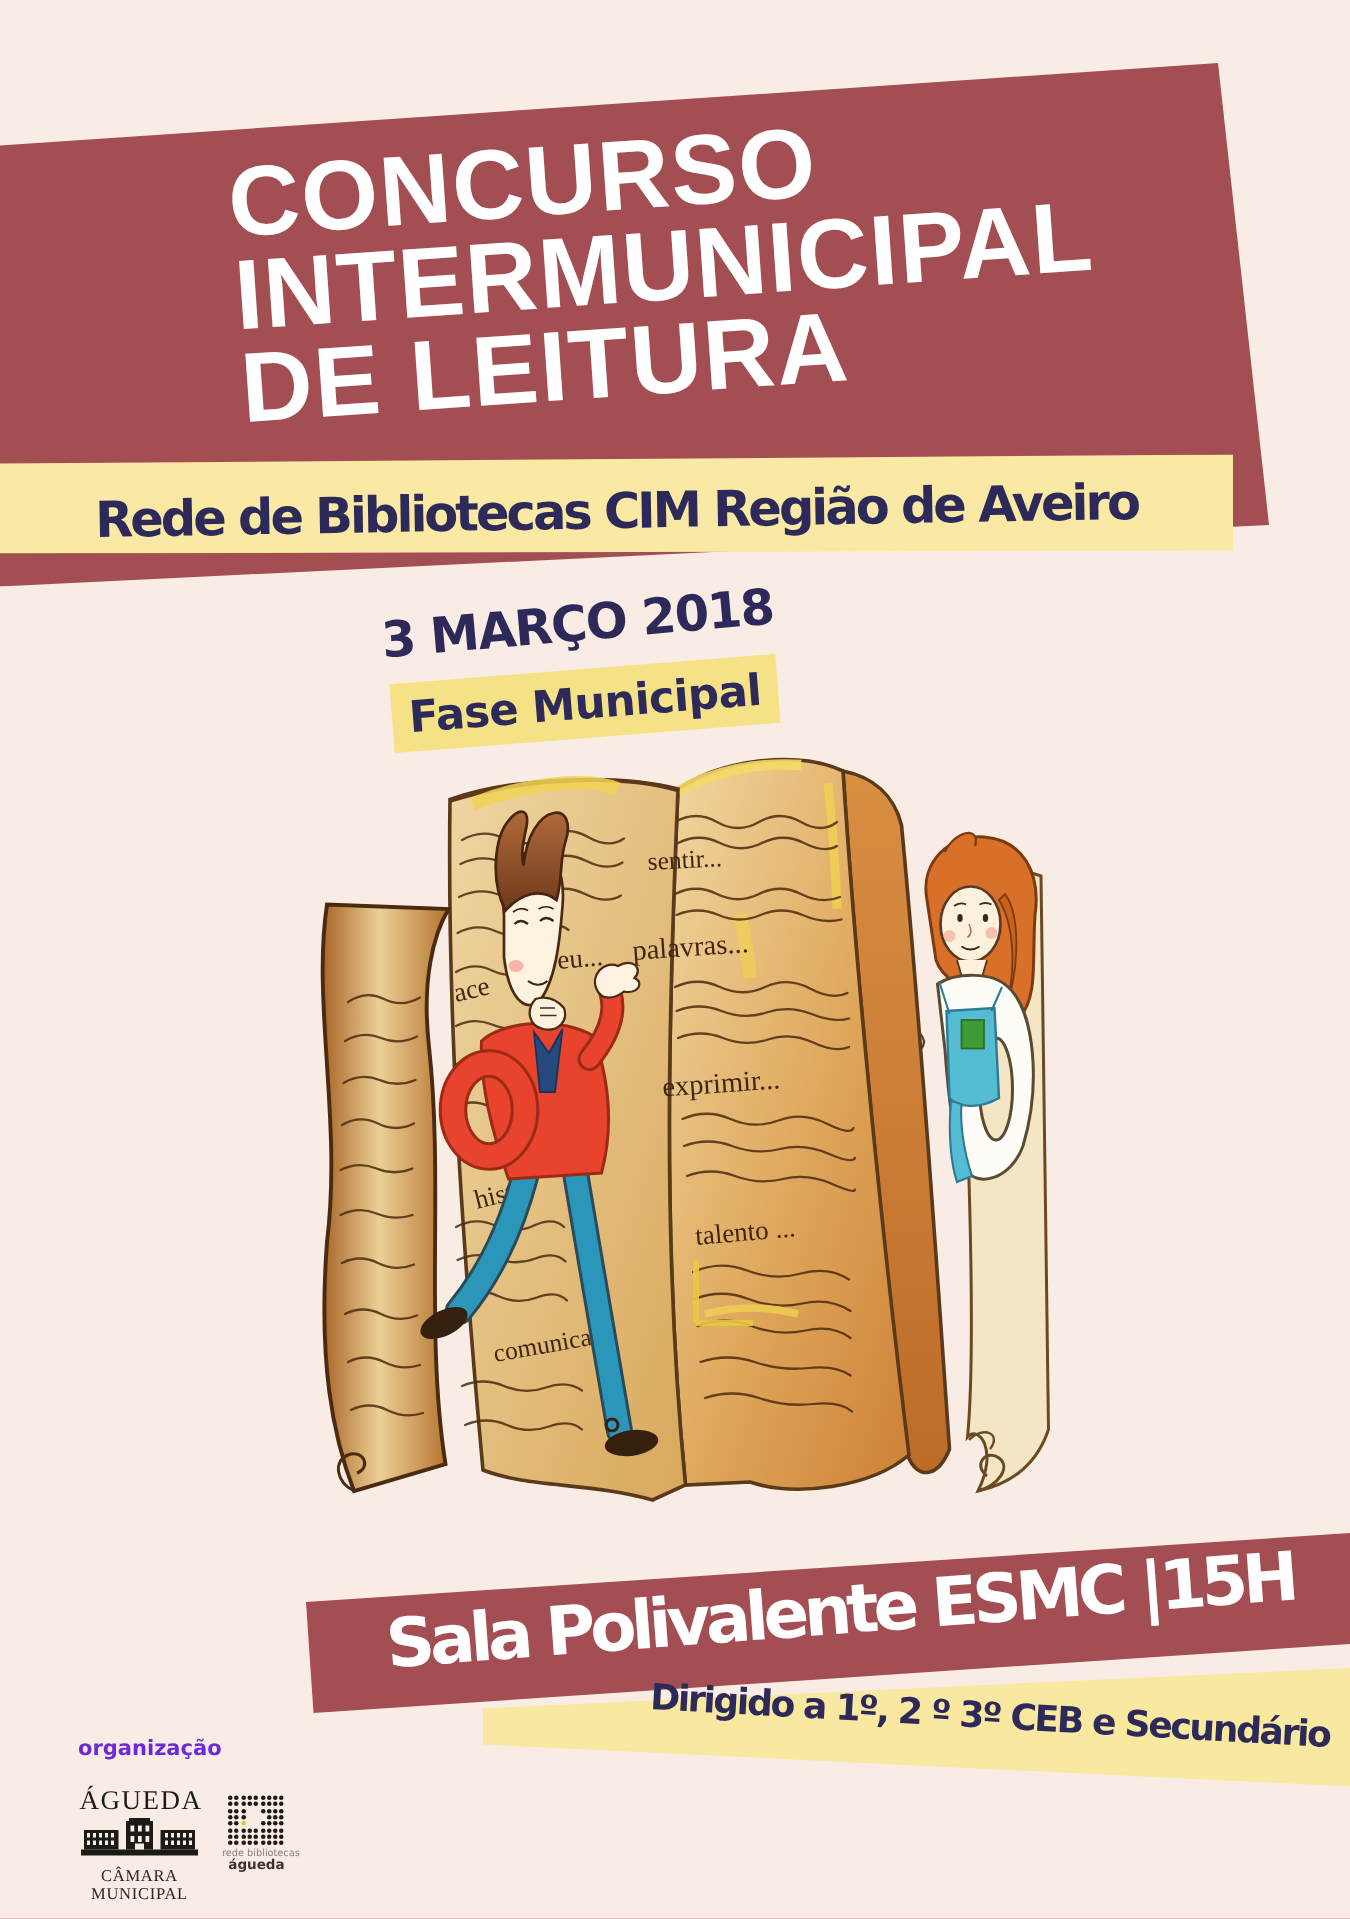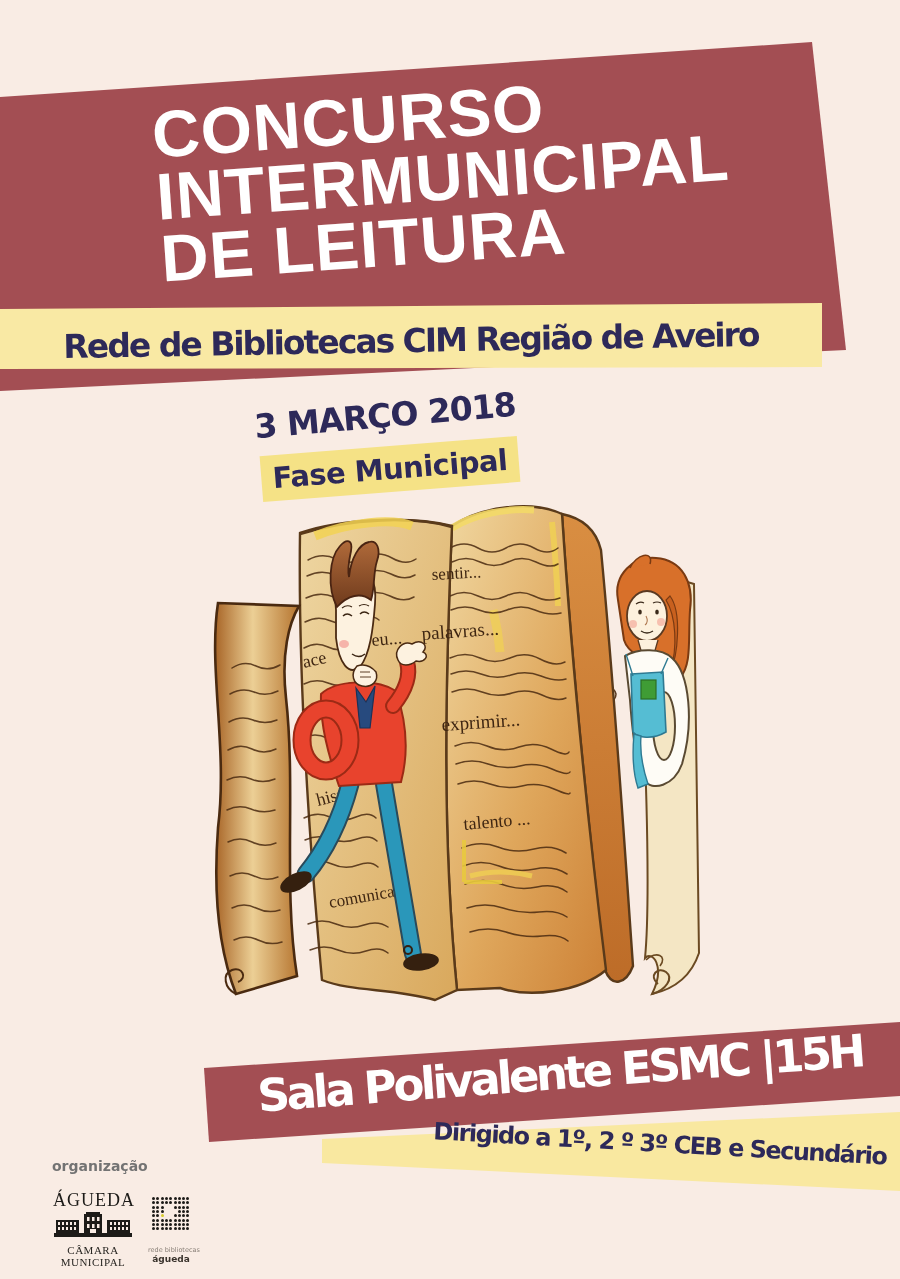--- a/index.html
+++ b/index.html
@@ -31,30 +31,30 @@
   .venue-band{background:#a34e53;clip-path:polygon(204px 1068px,900px 1022px,900px 1096px,209px 1142px);}
   .audience-band{background:#f9e8a0;clip-path:polygon(322px 1139px,900px 1112px,900px 1191px,322px 1163px);}
 
   .venue-text{position:absolute;left:225px;top:1047px;width:670px;text-align:center;
     transform:rotate(-4.3deg);color:#ffffff;font-weight:bold;font-size:45px;letter-spacing:-3.5px;white-space:nowrap;}
 
   .audience-text{position:absolute;left:405px;top:1130px;width:510px;text-align:center;
     transform:rotate(3.2deg);color:#2d2959;font-weight:bold;font-size:24px;letter-spacing:-1.5px;white-space:nowrap;}
 
   
-  .org-label{position:absolute;left:52px;top:1158px;color:#737373;font-weight:bold;font-size:14px;}
+  .org-label{position:absolute;left:52px;top:1158px;color:#6d28d9;font-weight:bold;font-size:14px;}
   .agueda-logo{position:absolute;left:53px;top:1190px;width:80px;text-align:center;color:#1d1b18;
     font-family:"Liberation Serif",serif;}
   .agueda-name{font-size:18px;letter-spacing:1px;font-weight:normal;}
   .agueda-sub{font-size:11px;letter-spacing:0.5px;margin-top:1px;font-variant:small-caps;color:#2a2723;}
   .rb-logo{position:absolute;left:148px;top:1197px;width:46px;}
   .rb-dots{position:relative;width:40px;height:34px;margin:0 auto;}
   .rb-dot{position:absolute;width:3px;height:3px;border-radius:50%;background:#1d1b18;}
   .rb-dot.y{background:#d8cb2a;}
-  .rb-cap1{font-size:6.5px;color:#8a8078;text-align:right;margin-top:15px;white-space:nowrap;}
+  .rb-cap1{font-size:6.5px;color:#8a8078;text-align:right;margin-top:0;white-space:nowrap;}
   .rb-cap2{font-size:9px;color:#3a332c;font-weight:bold;text-align:center;white-space:nowrap;}
 
   
   .illustration{position:absolute;left:200px;top:488px;width:505px;height:535px;}
   .sq{fill:none;stroke:#4a2a10;stroke-width:1.5;stroke-linecap:round;opacity:0.85;}
   .word{font-family:"Liberation Serif",serif;fill:#3f2612;}
 </style>
 </head>
 <body>
 

